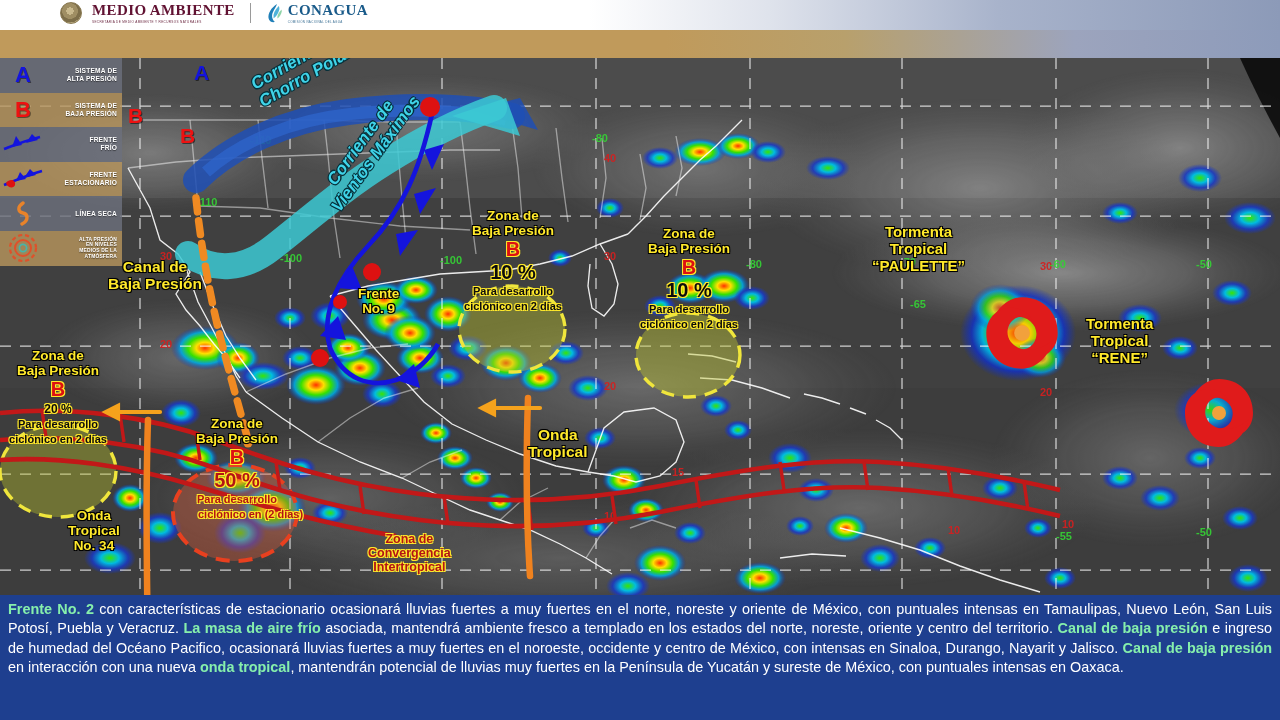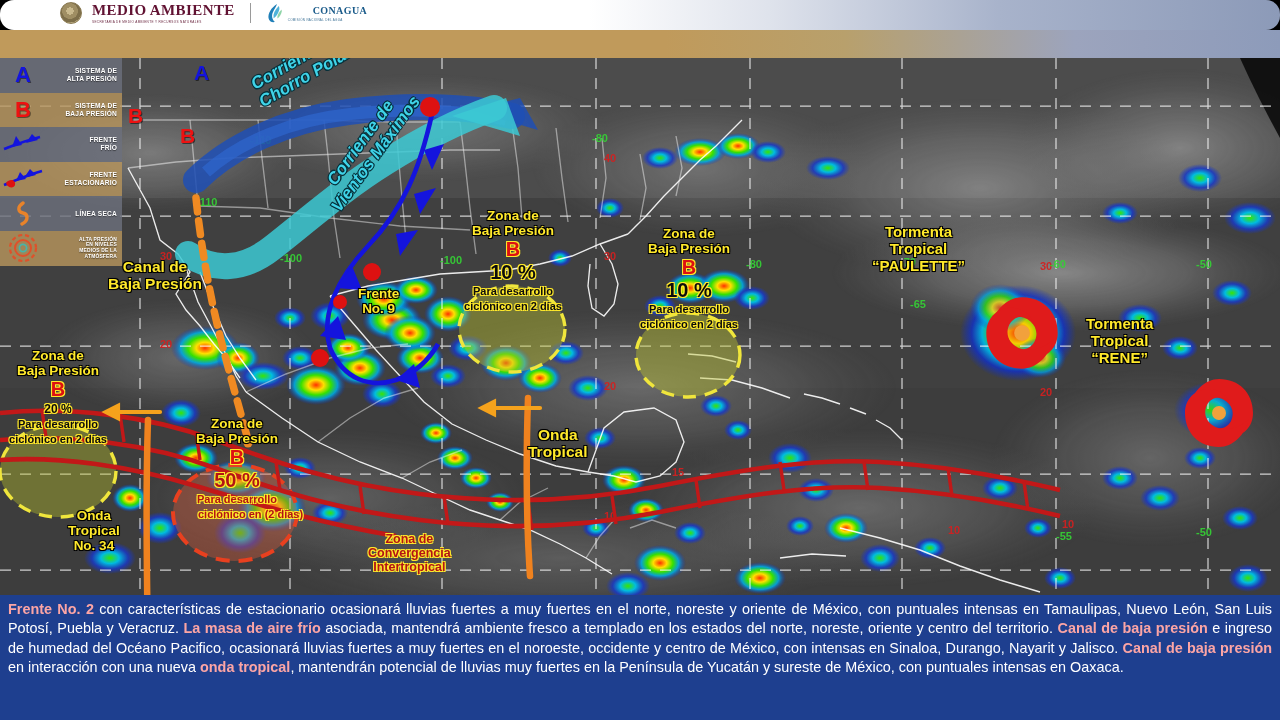--- a/index.html
+++ b/index.html
@@ -8,38 +8,37 @@
     width:1280px; height:720px;
     font-family:"Liberation Sans", sans-serif;
     background:#000; overflow:hidden; position:relative;
   }
   #root { position:relative; width:1280px; height:720px; overflow:hidden; }
 
   
   .hdr-top {
     position:absolute; left:0; top:0; width:1280px; height:30px;
     background:linear-gradient(to right,#ffffff 0%,#ffffff 46%,#dfe3ec 60%,#a8b3cb 78%,#8c9ab8 100%);
-    border-radius:14px;
   }
   .logos { position:absolute; left:60px; top:2px; display:flex; align-items:center; gap:10px; }
   .seal { width:22px; height:22px; border-radius:50%;
           background:radial-gradient(circle at 45% 40%, #c9b98d 0 22%, #9f8e63 23% 48%, #7d6e49 49% 70%, #b9aa80 71% 100%);
           border:1px solid #8a7a52; flex:0 0 auto; }
   .ma-wrap { display:flex; flex-direction:column; line-height:1; }
   .ma-title { font-family:"Liberation Serif", serif; font-weight:bold; font-size:15px;
               color:#611232; letter-spacing:.4px; }
   .ma-sub { font-size:3.1px; color:#6b2740; letter-spacing:.35px; margin-top:2px;
             transform:scaleY(1.25); transform-origin:left top; }
   .vbar { width:1px; height:20px; background:#9a9a9a; margin:0 5px; }
   .cona-wrap { display:flex; align-items:center; gap:4px; }
   .cona-mark { width:18px; height:20px; position:relative; flex:0 0 auto; }
   .cona-mark svg { display:block; }
   .cona-txt { display:flex; flex-direction:column; line-height:1; }
-  .cona-title { font-family:"Liberation Serif", serif; font-weight:bold; font-size:10px;
-                color:#1a5b8a; letter-spacing:.4px;margin-left:25px; }
+  .cona-title { font-family:"Liberation Serif", serif; font-weight:bold; font-size:15px;
+                color:#1a5b8a; letter-spacing:.4px; }
   .cona-sub { font-size:3px; color:#3a6f94; letter-spacing:.3px; margin-top:2px;
               transform:scaleY(1.25); transform-origin:left top; }
 
   .hdr-band {
     position:absolute; left:0; top:30px; width:1280px; height:28px;
     background:linear-gradient(to right,#c09a5b 0%,#c09a5b 52%,#b8a06c 66%,#9ca4bd 84%,#8d9bba 100%);
   }
   .hdr-title {
     position:absolute; right:8px; top:2px;
     font-size:23.5px; font-weight:bold; font-style:italic; color:#ffffff;
@@ -111,21 +110,21 @@
     text-shadow:1px 1px 0 rgba(0,0,0,.5);
   }
 
   
   #footer {
     position:absolute; left:0; top:595px; width:1280px; height:125px;
     background:#1e3f8f; padding:5px 8px 0 8px;
     color:#ffffff; font-size:14.4px; line-height:1.345;
     text-align:justify;
   }
-  #footer b { color:#fca5a5;margin-top:20px; }
+  #footer b { color:#86efac;margin-top:20px; }
   #footer .ft-inner { display:block; }
 </style>
 </head>
 <body>
 
 <div id="root">
 
   <div class="hdr-top">
     <div class="logos">
       <div class="seal"></div>

